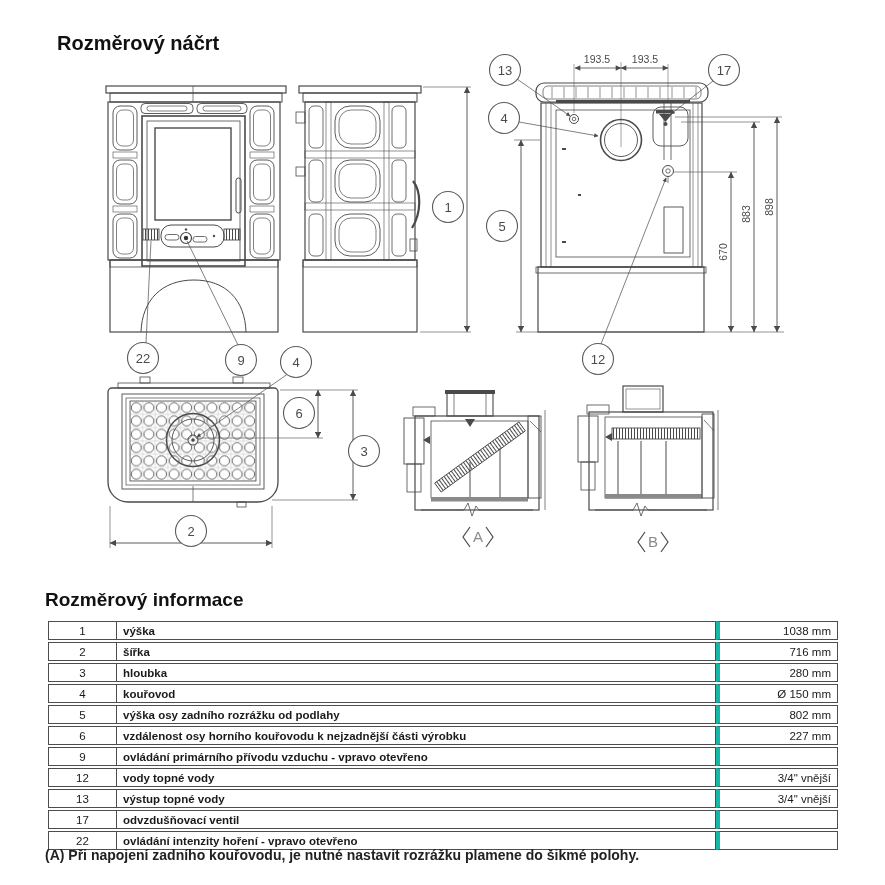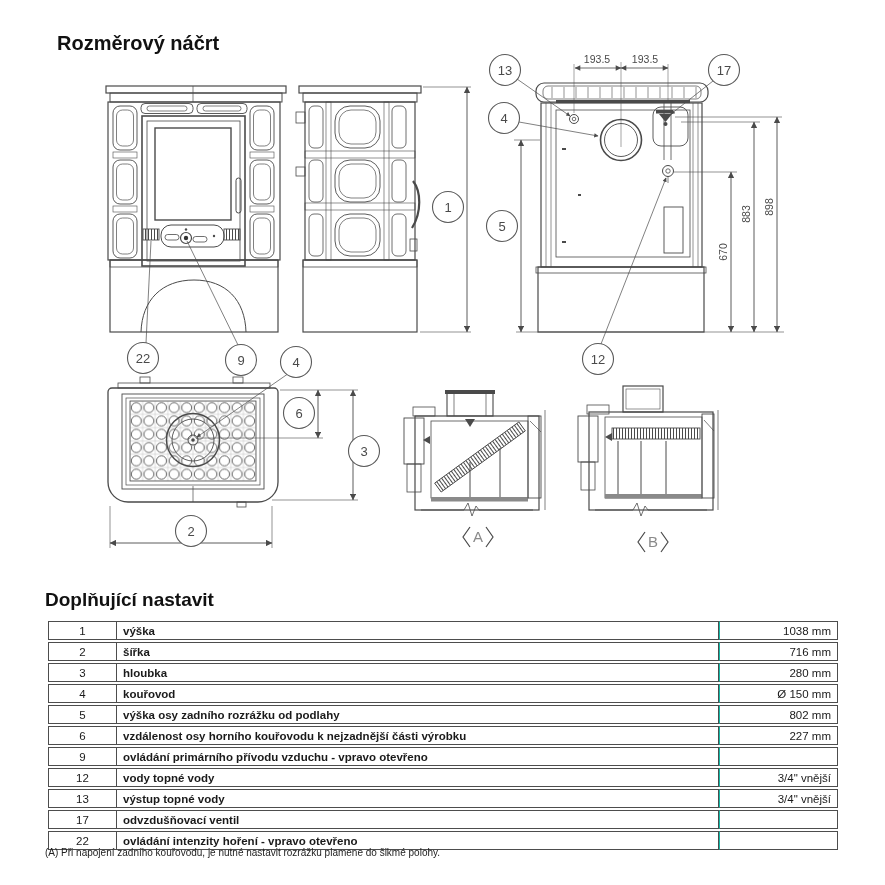--- a/index.html
+++ b/index.html
@@ -12,22 +12,22 @@
   svg text{font-family:"Liberation Sans","DejaVu Sans",sans-serif;fill:#4a4a4a;}
   svg .dimtxt{font-size:10.5px;}
   svg .callout-circle{fill:#fff;stroke:#5a5a5a;stroke-width:1.1;}
   svg .callout-txt{font-size:13px;text-anchor:middle;}
   svg .seclbl{font-size:15px;fill:#8a8a8a;text-anchor:middle;}
   .info-table{position:absolute;left:48px;top:619px;border-collapse:separate;border-spacing:0 2px;
               width:790px;font-size:11.5px;table-layout:fixed;}
   .info-table td{border:1px solid #4d4d4d;height:15px;padding:1px 6px;background:#fff;white-space:nowrap;overflow:hidden;}
   .info-table td.c-num{width:55px;text-align:center;}
   .info-table td.c-label{border-left:none;font-weight:bold;}
-  .info-table td.c-value{border-left:1px solid #14b8a6;width:105px;text-align:right;}
-  .footnotes{position:absolute;left:45px;top:847px;font-size:10px;color:#222;}
+  .info-table td.c-value{border-left:4px solid #14b8a6;width:105px;text-align:right;}
+  .footnotes{position:absolute;left:45px;top:847px;font-size:14px;color:#222;font-weight:bold;}
   .footnotes p{margin:0 0 5px 0;}
 </style>
 </head>
 <body>
 
 <h1 class="page-title">Rozměrový náčrt</h1>
 
 <svg class="drawing" width="885" height="585" viewBox="0 0 885 585">
   <defs>
     <marker id="ah" viewBox="0 0 10 10" refX="9.5" refY="5" markerWidth="10" markerHeight="7" orient="auto-start-reverse">
@@ -339,21 +339,21 @@
       <circle class="callout-circle" cx="364" cy="451" r="15.5"></circle>
       <text class="callout-txt" x="364" y="455.5">3</text>
     </g>
     <g>
       <circle class="callout-circle" cx="191" cy="531" r="15.5"></circle>
       <text class="callout-txt" x="191" y="535.5">2</text>
     </g>
   </g>
 </svg>
 
-<h2 class="section-title">Doplňující nastavit</h2>
+<h2 class="section-title">Rozměrový informace</h2>
 
 <table class="info-table">
   <tbody>
     <tr>
       <td class="c-num">1</td>
       <td class="c-label">výška</td>
       <td class="c-value">1038 mm</td>
     </tr>
     <tr>
       <td class="c-num">2</td>

